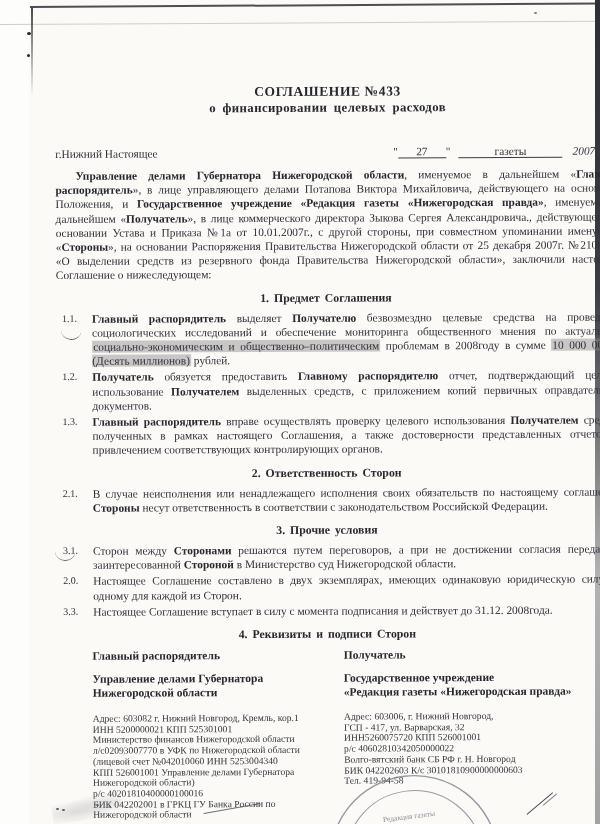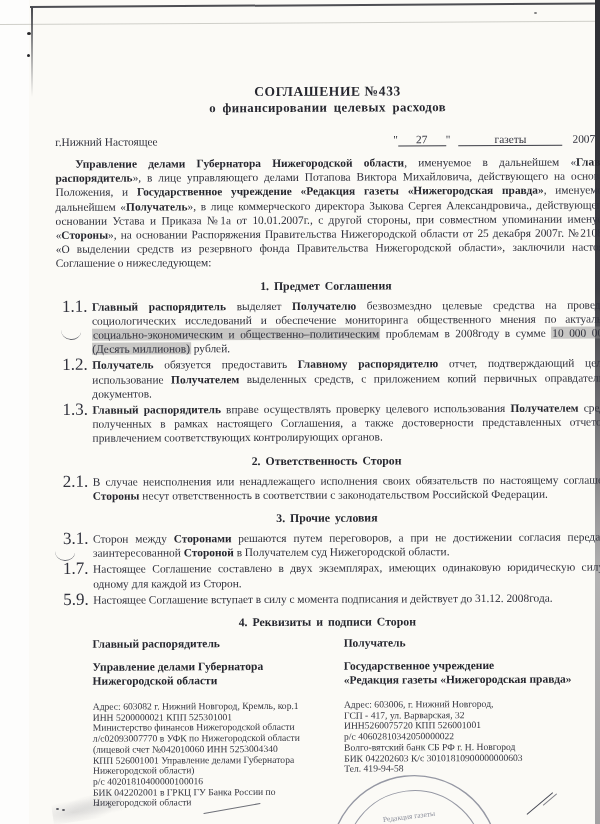--- a/index.html
+++ b/index.html
@@ -34,30 +34,30 @@
     transform:rotate(-8deg);}
   #smudge-dots{position:absolute;left:56px;top:808px;width:3px;height:2px;background:#55565e;border-radius:50%;
     box-shadow:6px 1px 0 #55565e,40px -4px 0 rgba(85,86,94,.7),52px -2px 0 rgba(85,86,94,.6);}
   
   .content{position:absolute;left:0;top:0;width:622px;box-sizing:border-box;
     padding:84px 0 0 55px;transform:rotate(-0.25deg);transform-origin:40px 90px;}
   .title{font-weight:bold;font-size:13.5px;letter-spacing:.6px;text-align:center;width:545px;line-height:17px;color:#26272f;}
   .subtitle{font-weight:bold;font-size:12.8px;letter-spacing:.4px;text-align:center;width:545px;line-height:17px;color:#26272f;word-spacing:3px;}
   .dateline{margin-top:17px;width:540px;display:flex;justify-content:space-between;align-items:flex-end;font-size:11.4px;}
   .daterow .u{display:inline-block;text-align:center;border-bottom:1px solid #3a3b44;}
-  .u-day{width:48px;}
+  .u-day{width:48px;margin-top:12px;}
   .u-month{width:104px;margin-left:8px;}
-  .daterow .yr{margin-left:10px;}
+  .daterow .yr{margin-left:10px;font-style:italic;}
   .para{font-size:11.4px;line-height:14.2px;text-align:justify;margin:0;width:567px;}
   .intro{margin-top:9px;text-indent:20px;}
   .b{font-weight:bold;color:#26272f;}
   .h{background:rgba(138,138,138,.45);padding:0 1px;}
   .sec-h{font-weight:bold;font-size:11.8px;text-align:center;width:540px;margin:9px 0 5px;color:#26272f;word-spacing:2px;}
   .item{display:flex;margin:0 0 2px 6px;}
-  .item .num{flex:none;width:30px;font-size:17px;line-height:14.2px;}
+  .item .num{flex:none;width:30px;font-size:10px;line-height:14.2px;}
   .item .para{flex:1;width:auto;}
   .cols{display:flex;margin:7px 0 0 35px;}
   .col-l{width:255px;}
   .col-r{width:285px;}
   .role{font-weight:bold;font-size:11.5px;color:#26272f;}
   .org{font-weight:bold;font-size:11.5px;line-height:13.5px;color:#26272f;margin-top:11px;white-space:pre-line;}
   .details{font-size:9.6px;line-height:10.7px;margin-top:13px;white-space:pre-line;color:#34353f;}
   .col-l .details{margin-top:14px;}
   
   .stamp{position:absolute;left:318px;top:768px;}
@@ -101,28 +101,28 @@
 
   <div class="sec-h">2. Ответственность Сторон</div>
   <div class="item">
     <span class="num">2.1.</span>
     <p class="para"><span>В случае неисполнения или ненадлежащего исполнения своих обязательств по настоящему соглашению </span><span class="b">Стороны</span><span> несут ответственность в соответствии с законодательством Российской Федерации.</span></p>
   </div>
 
   <div class="sec-h">3. Прочие условия</div>
   <div class="item">
     <span class="num">3.1.</span>
-    <p class="para"><span>Сторон между </span><span class="b">Сторонами</span><span> решаются путем переговоров, а при не достижении согласия передаются заинтересованной </span><span class="b">Стороной</span><span>  в Получателем суд Нижегородской области.</span></p>
+    <p class="para"><span>Сторон между </span><span class="b">Сторонами</span><span> решаются путем переговоров, а при не достижении согласия передаются заинтересованной </span><span class="b">Стороной</span><span>  в Министерство суд Нижегородской области.</span></p>
   </div>
   <div class="item">
-    <span class="num">1.7.</span>
+    <span class="num">2.0.</span>
     <p class="para"><span>Настоящее Соглашение составлено в двух экземплярах, имеющих одинаковую юридическую силу, по одному для каждой из Сторон.</span></p>
   </div>
   <div class="item">
-    <span class="num">5.9.</span>
+    <span class="num">3.3.</span>
     <p class="para"><span>Настоящее Соглашение вступает в силу  с  момента подписания и действует до  31.12. 2008года.</span></p>
   </div>
 
   <div class="sec-h">4. Реквизиты  и подписи  Сторон</div>
 
   <div class="cols">
     <div class="col-l">
       <div class="role">Главный распорядитель</div>
       <div class="org">Управление делами Губернатора
 Нижегородской области</div>

